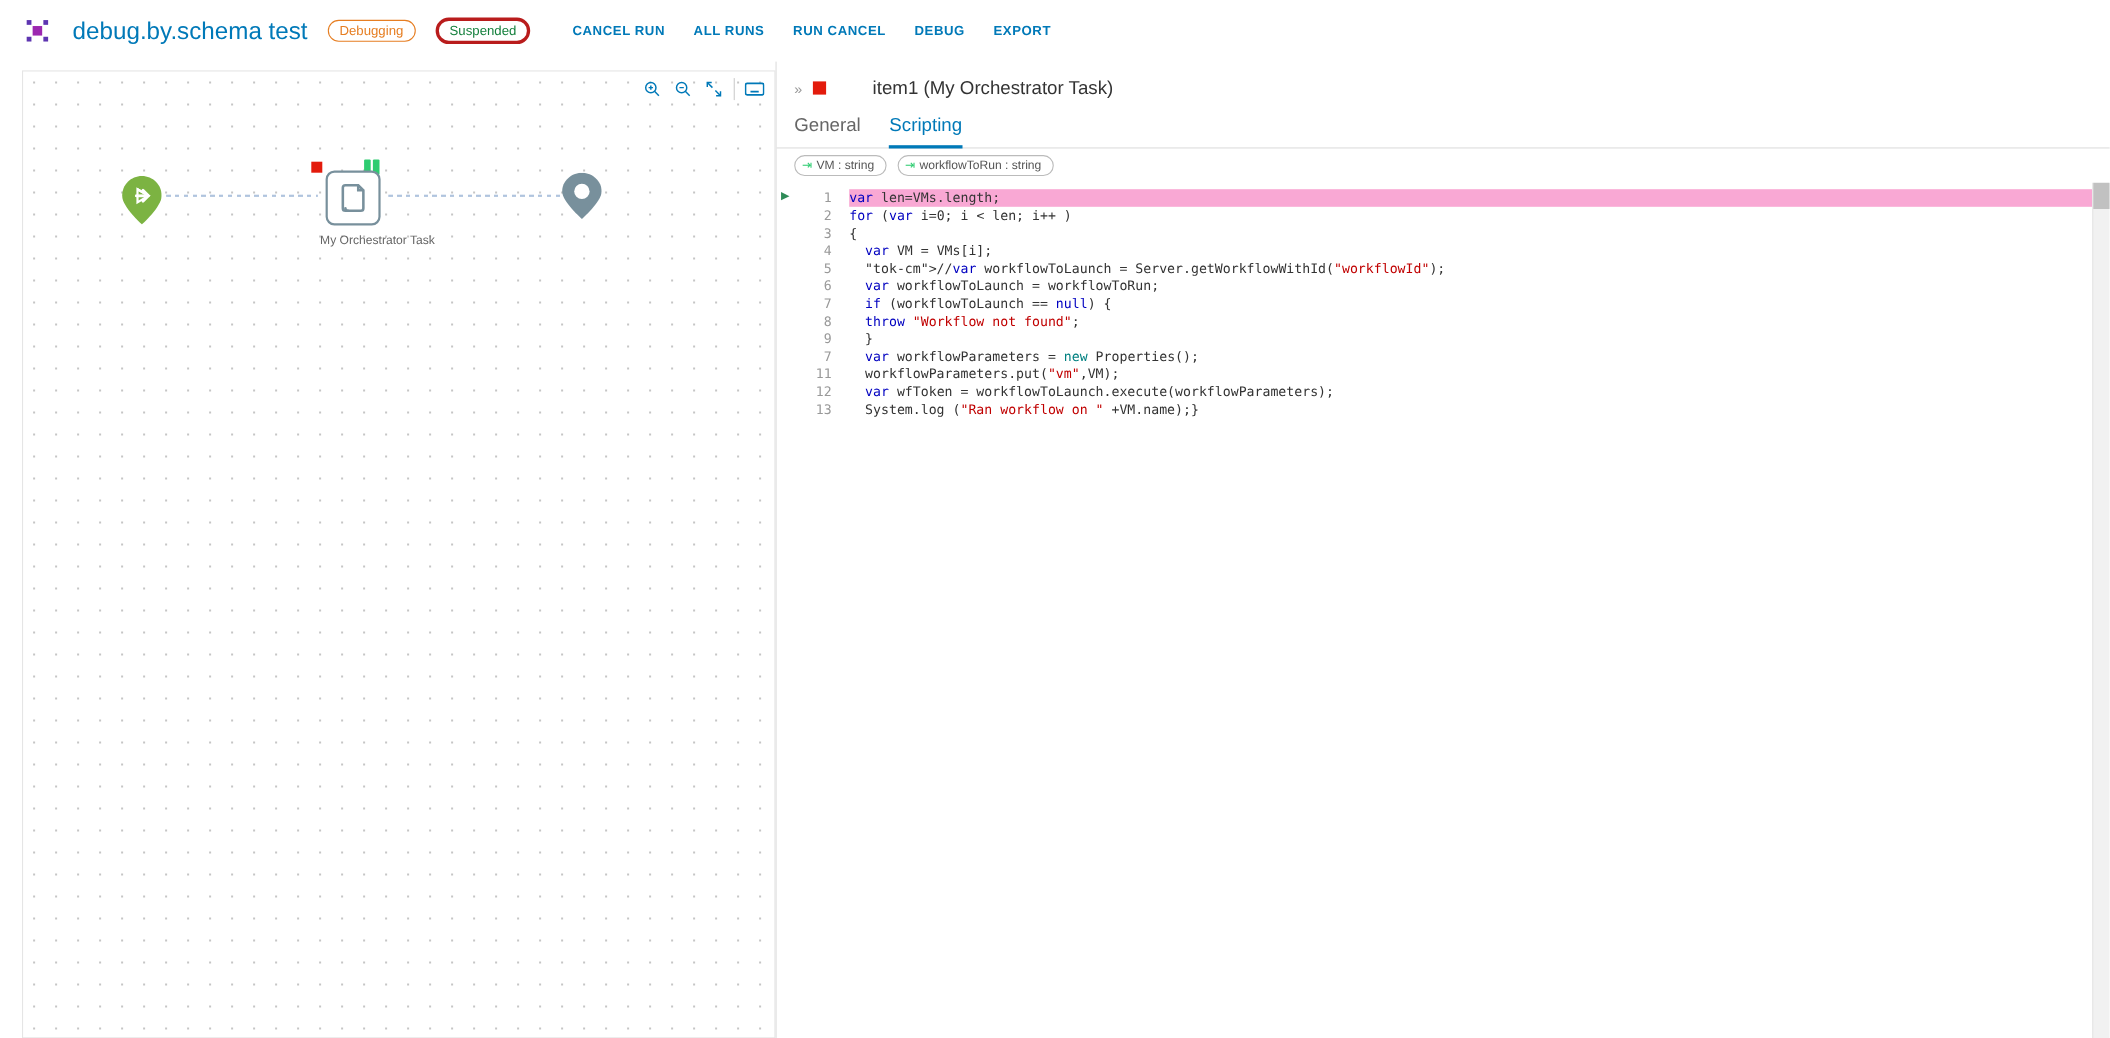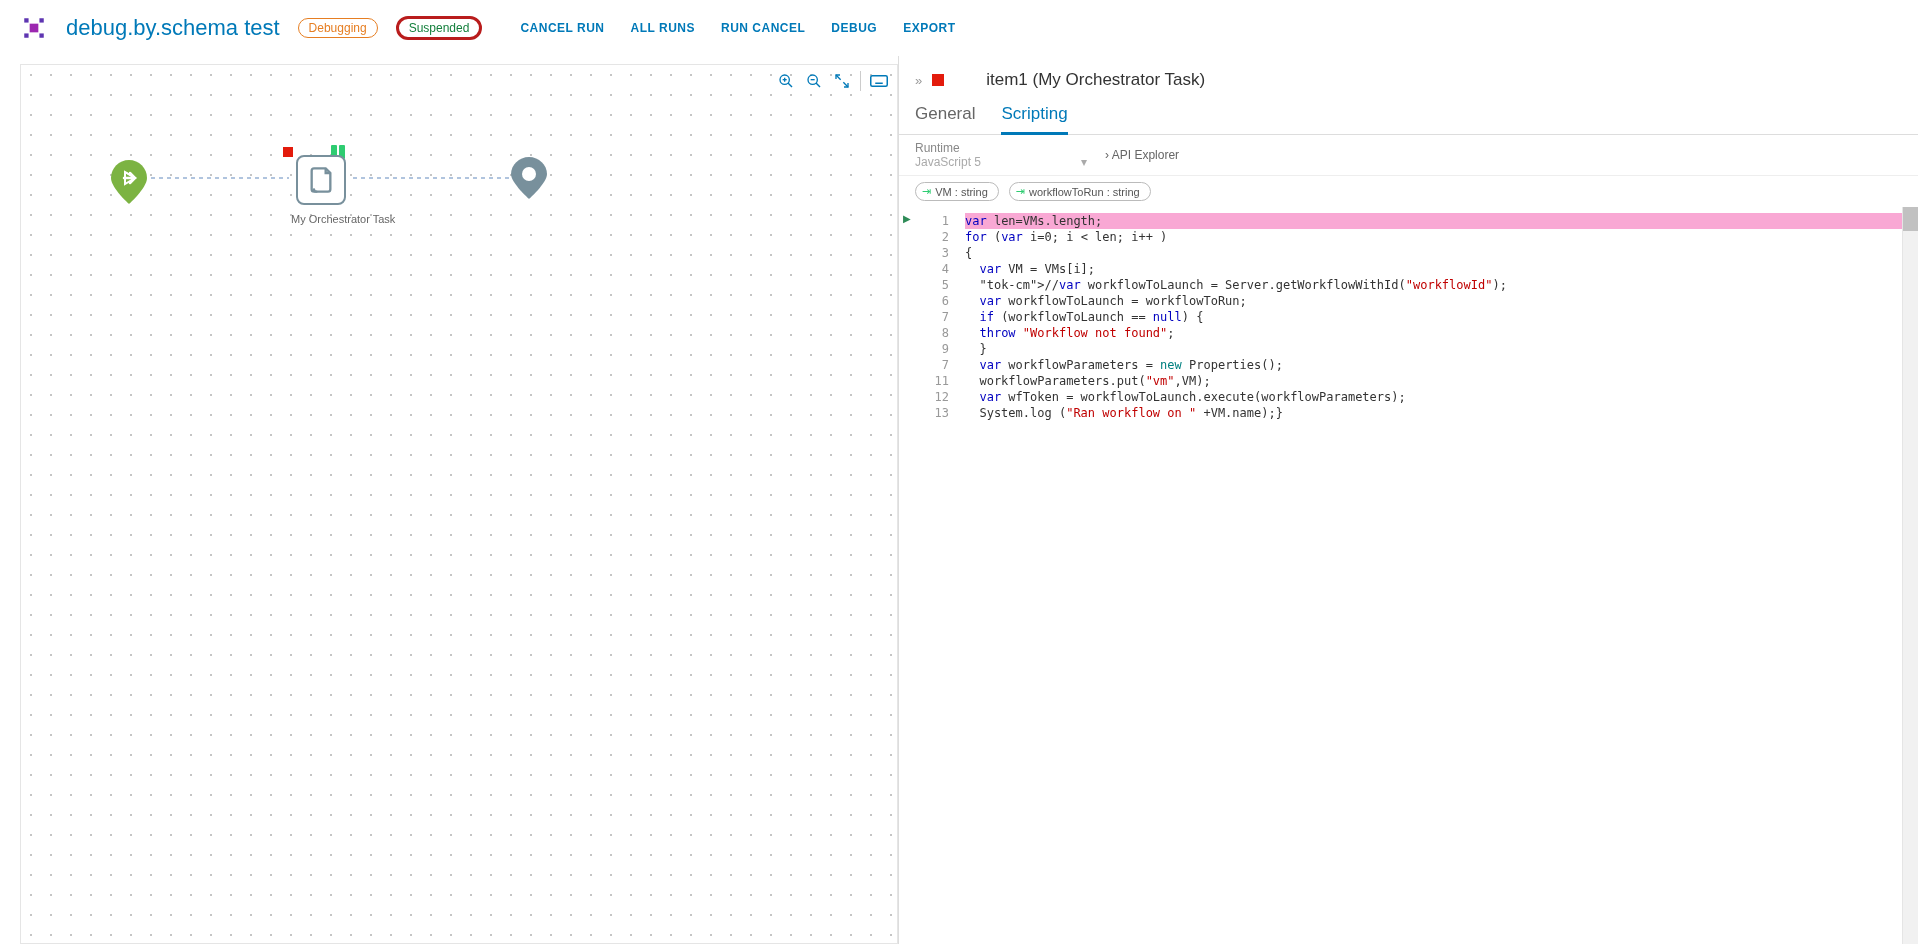--- a/index.html
+++ b/index.html
@@ -10,21 +10,21 @@
 .app-icon { width: 28px; height: 28px; display: flex; align-items: center; justify-content: center; }
 .title { font-size: 22px; color: #0079b8; font-weight: 400; }
 .badge { border-radius: 12px; padding: 2px 10px; font-size: 12px; background: #fff; }
 .badge-debug { border: 1px solid #e67e22; color: #e67e22; }
 .badge-susp { border: 3px solid #b91c1c; color: #15803d; }
 .header-actions { display: flex; gap: 26px; margin-left: 20px; }
 .header-action { font-size: 12px; font-weight: 600; color: #0079b8; letter-spacing: 0.5px; cursor: pointer; }
 
 
 .layout { display: flex; height: calc(100vh - 56px); }
-.left-col { width: 898px; display: flex; flex-direction: column; }
+.left-col { width: 705px; display: flex; flex-direction: column; }
 .right-col { flex: 1; display: flex; flex-direction: column; border-left: 1px solid #ddd; }
 
 
 .canvas { flex: 1; position: relative; margin: 8px 0 0 20px; background-image: radial-gradient(circle, #c5c5c5 1px, transparent 1px); background-size: 20px 20px; background-position: 0 0; border: 1px solid #e5e5e5; }
 .canvas-toolbar { position: absolute; top: 6px; right: 8px; display: flex; gap: 8px; align-items: center; }
 .ctool { width: 20px; height: 20px; display: flex; align-items: center; justify-content: center; color: #0079b8; cursor: pointer; }
 .ctool.sep { width: 1px; height: 20px; background: #ccc; }
 
 .node { position: absolute; }
 .start-node { left: 90px; top: 95px; width: 36px; height: 44px; }
@@ -171,30 +171,20 @@
   <div class="right-col">
     <div class="detail-header">
       <span class="collapse-ic">»</span>
       <span class="stop-sq"></span>
       <span class="detail-title">item1 (My Orchestrator Task)</span>
     </div>
     <div class="tabrow">
       <span class="tab">General</span>
       <span class="tab active">Scripting</span>
     </div>
-    <div class="runtime-row">
-      <div style="flex:0 0 170px">
-        <div class="runtime-label">Runtime</div>
-        <div style="display:flex;align-items:center;gap:6px">
-          <span class="runtime-sel">JavaScript 5</span>
-          <span style="color:#aaa">▾</span>
-        </div>
-      </div>
-      <span class="api-exp">› <span>API Explorer</span></span>
-    </div>
     <div class="inputs-row">
       <span class="input-pill">
           <span class="pill-ic">⇥</span>
           <span>VM : string</span>
         </span>
       <span class="input-pill">
           <span class="pill-ic">⇥</span>
           <span>workflowToRun : string</span>
         </span>
     </div>

